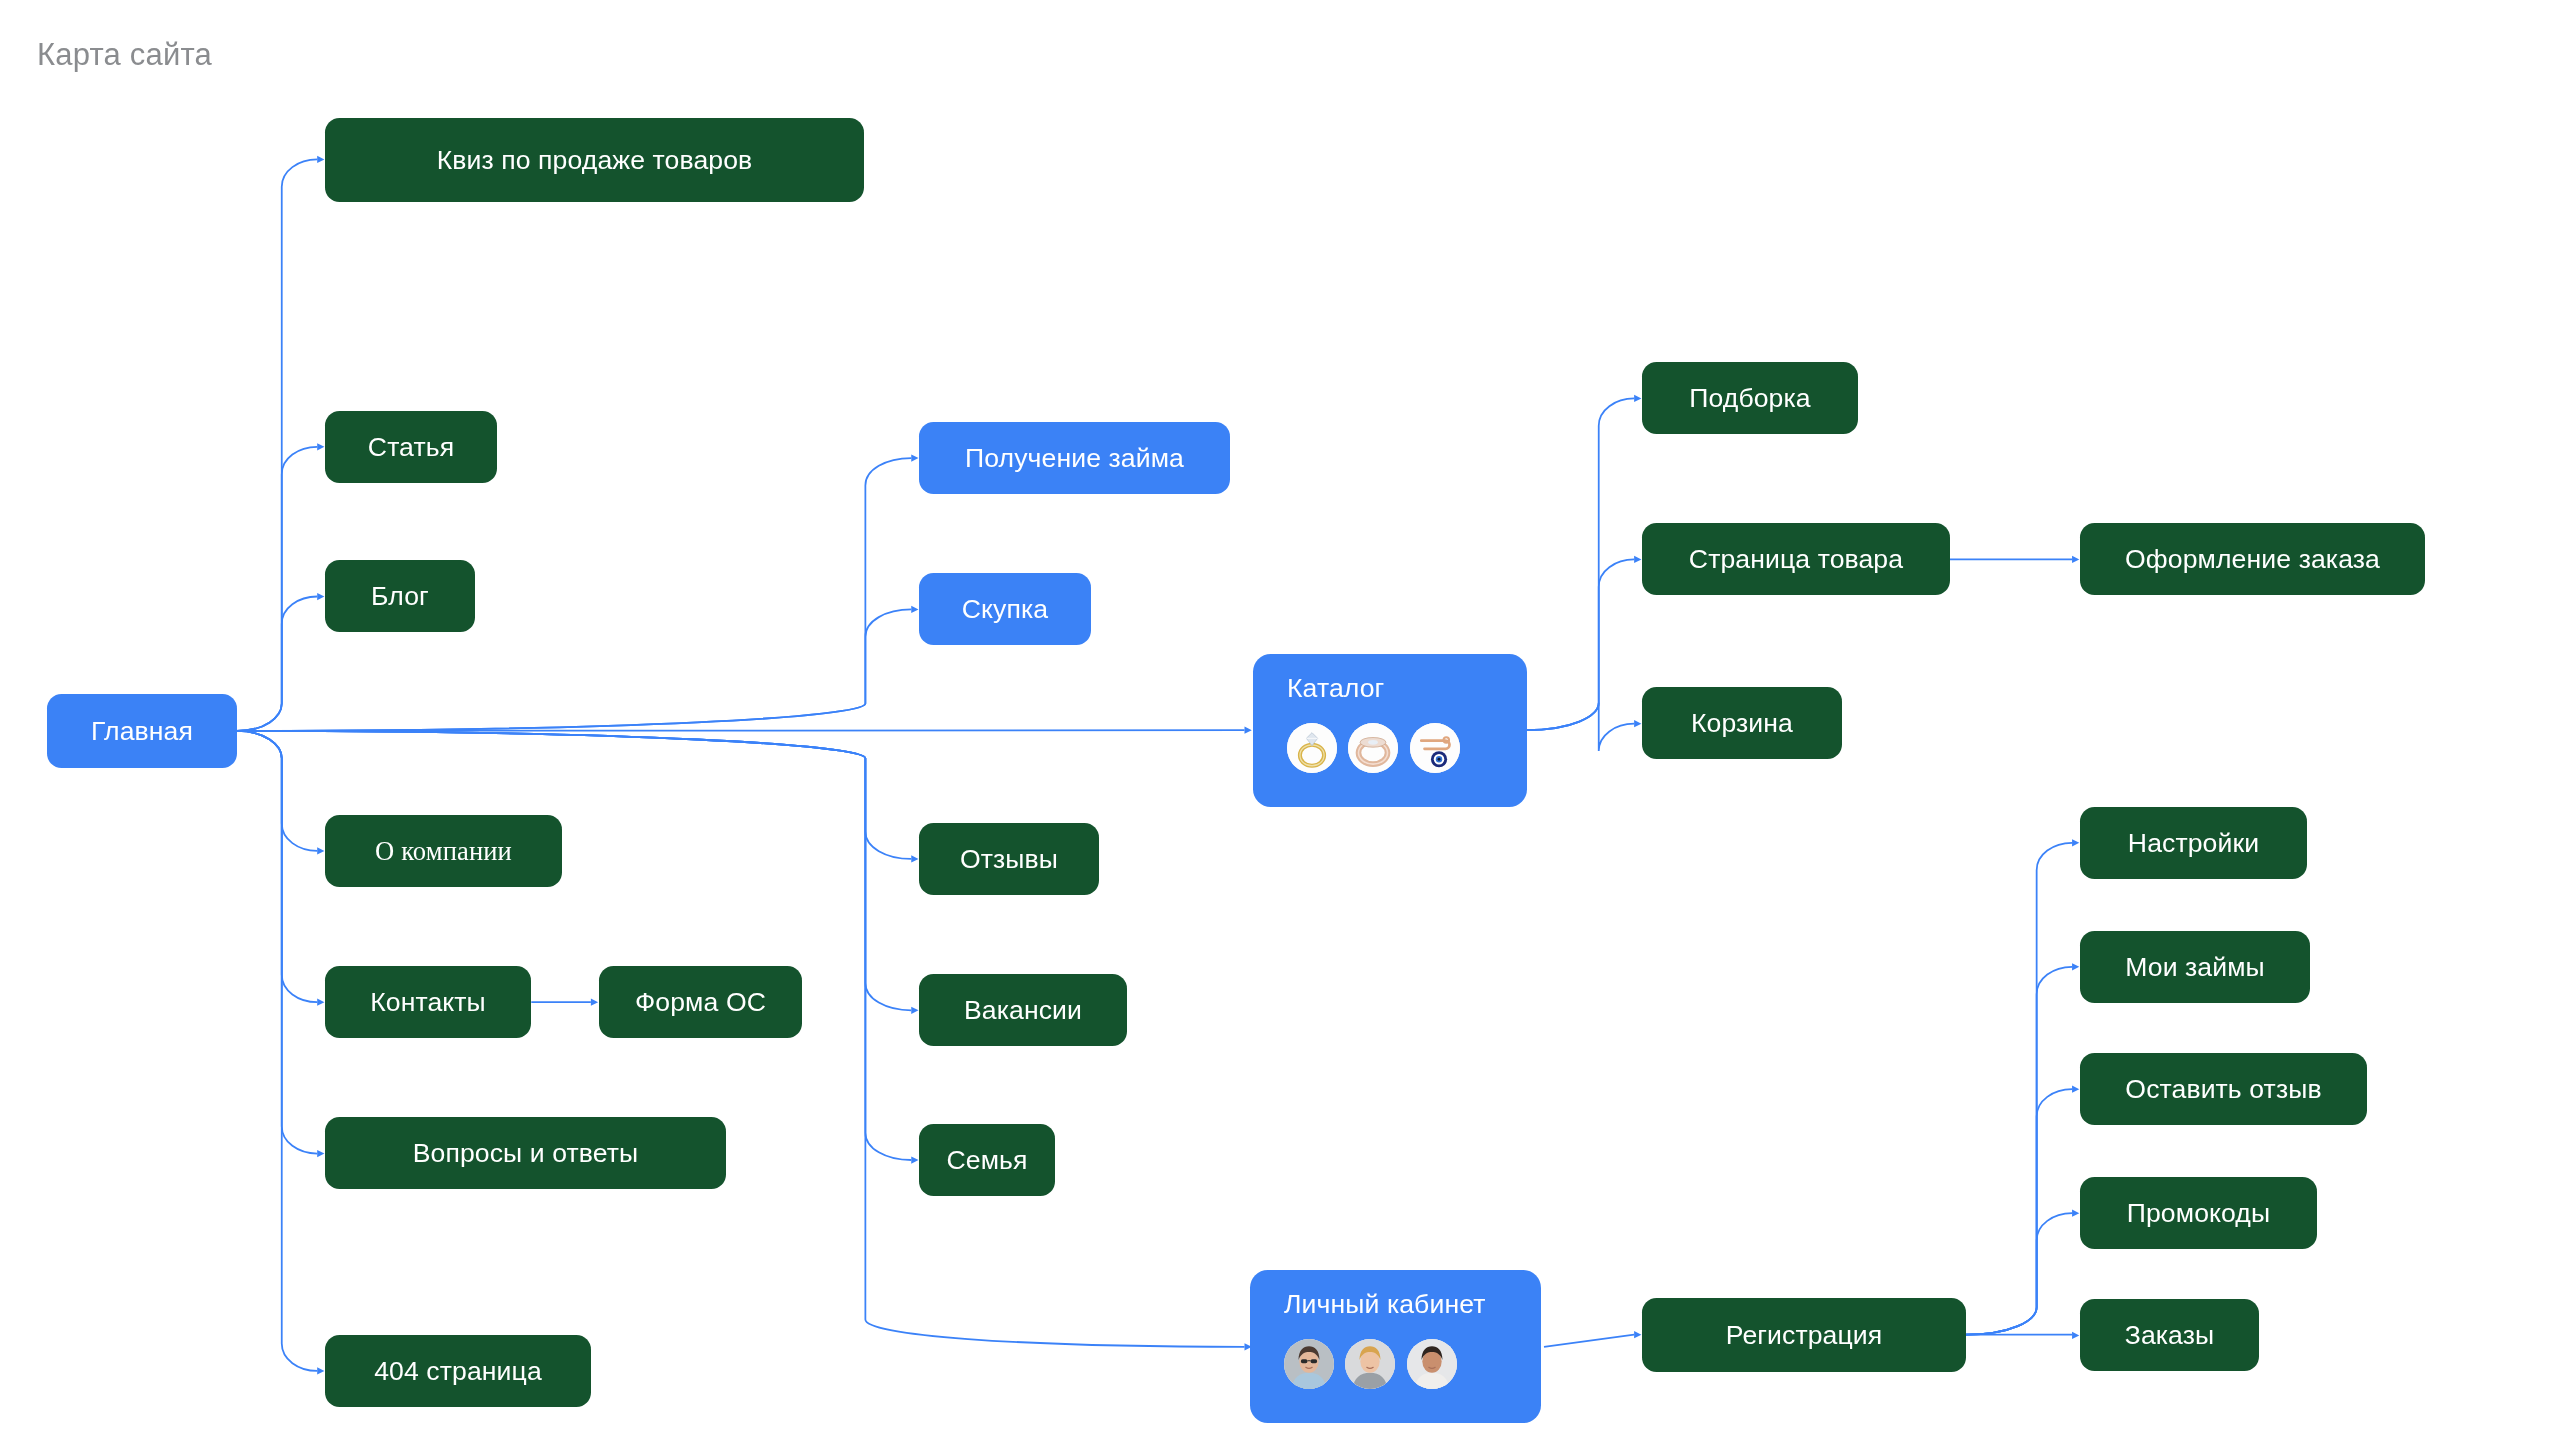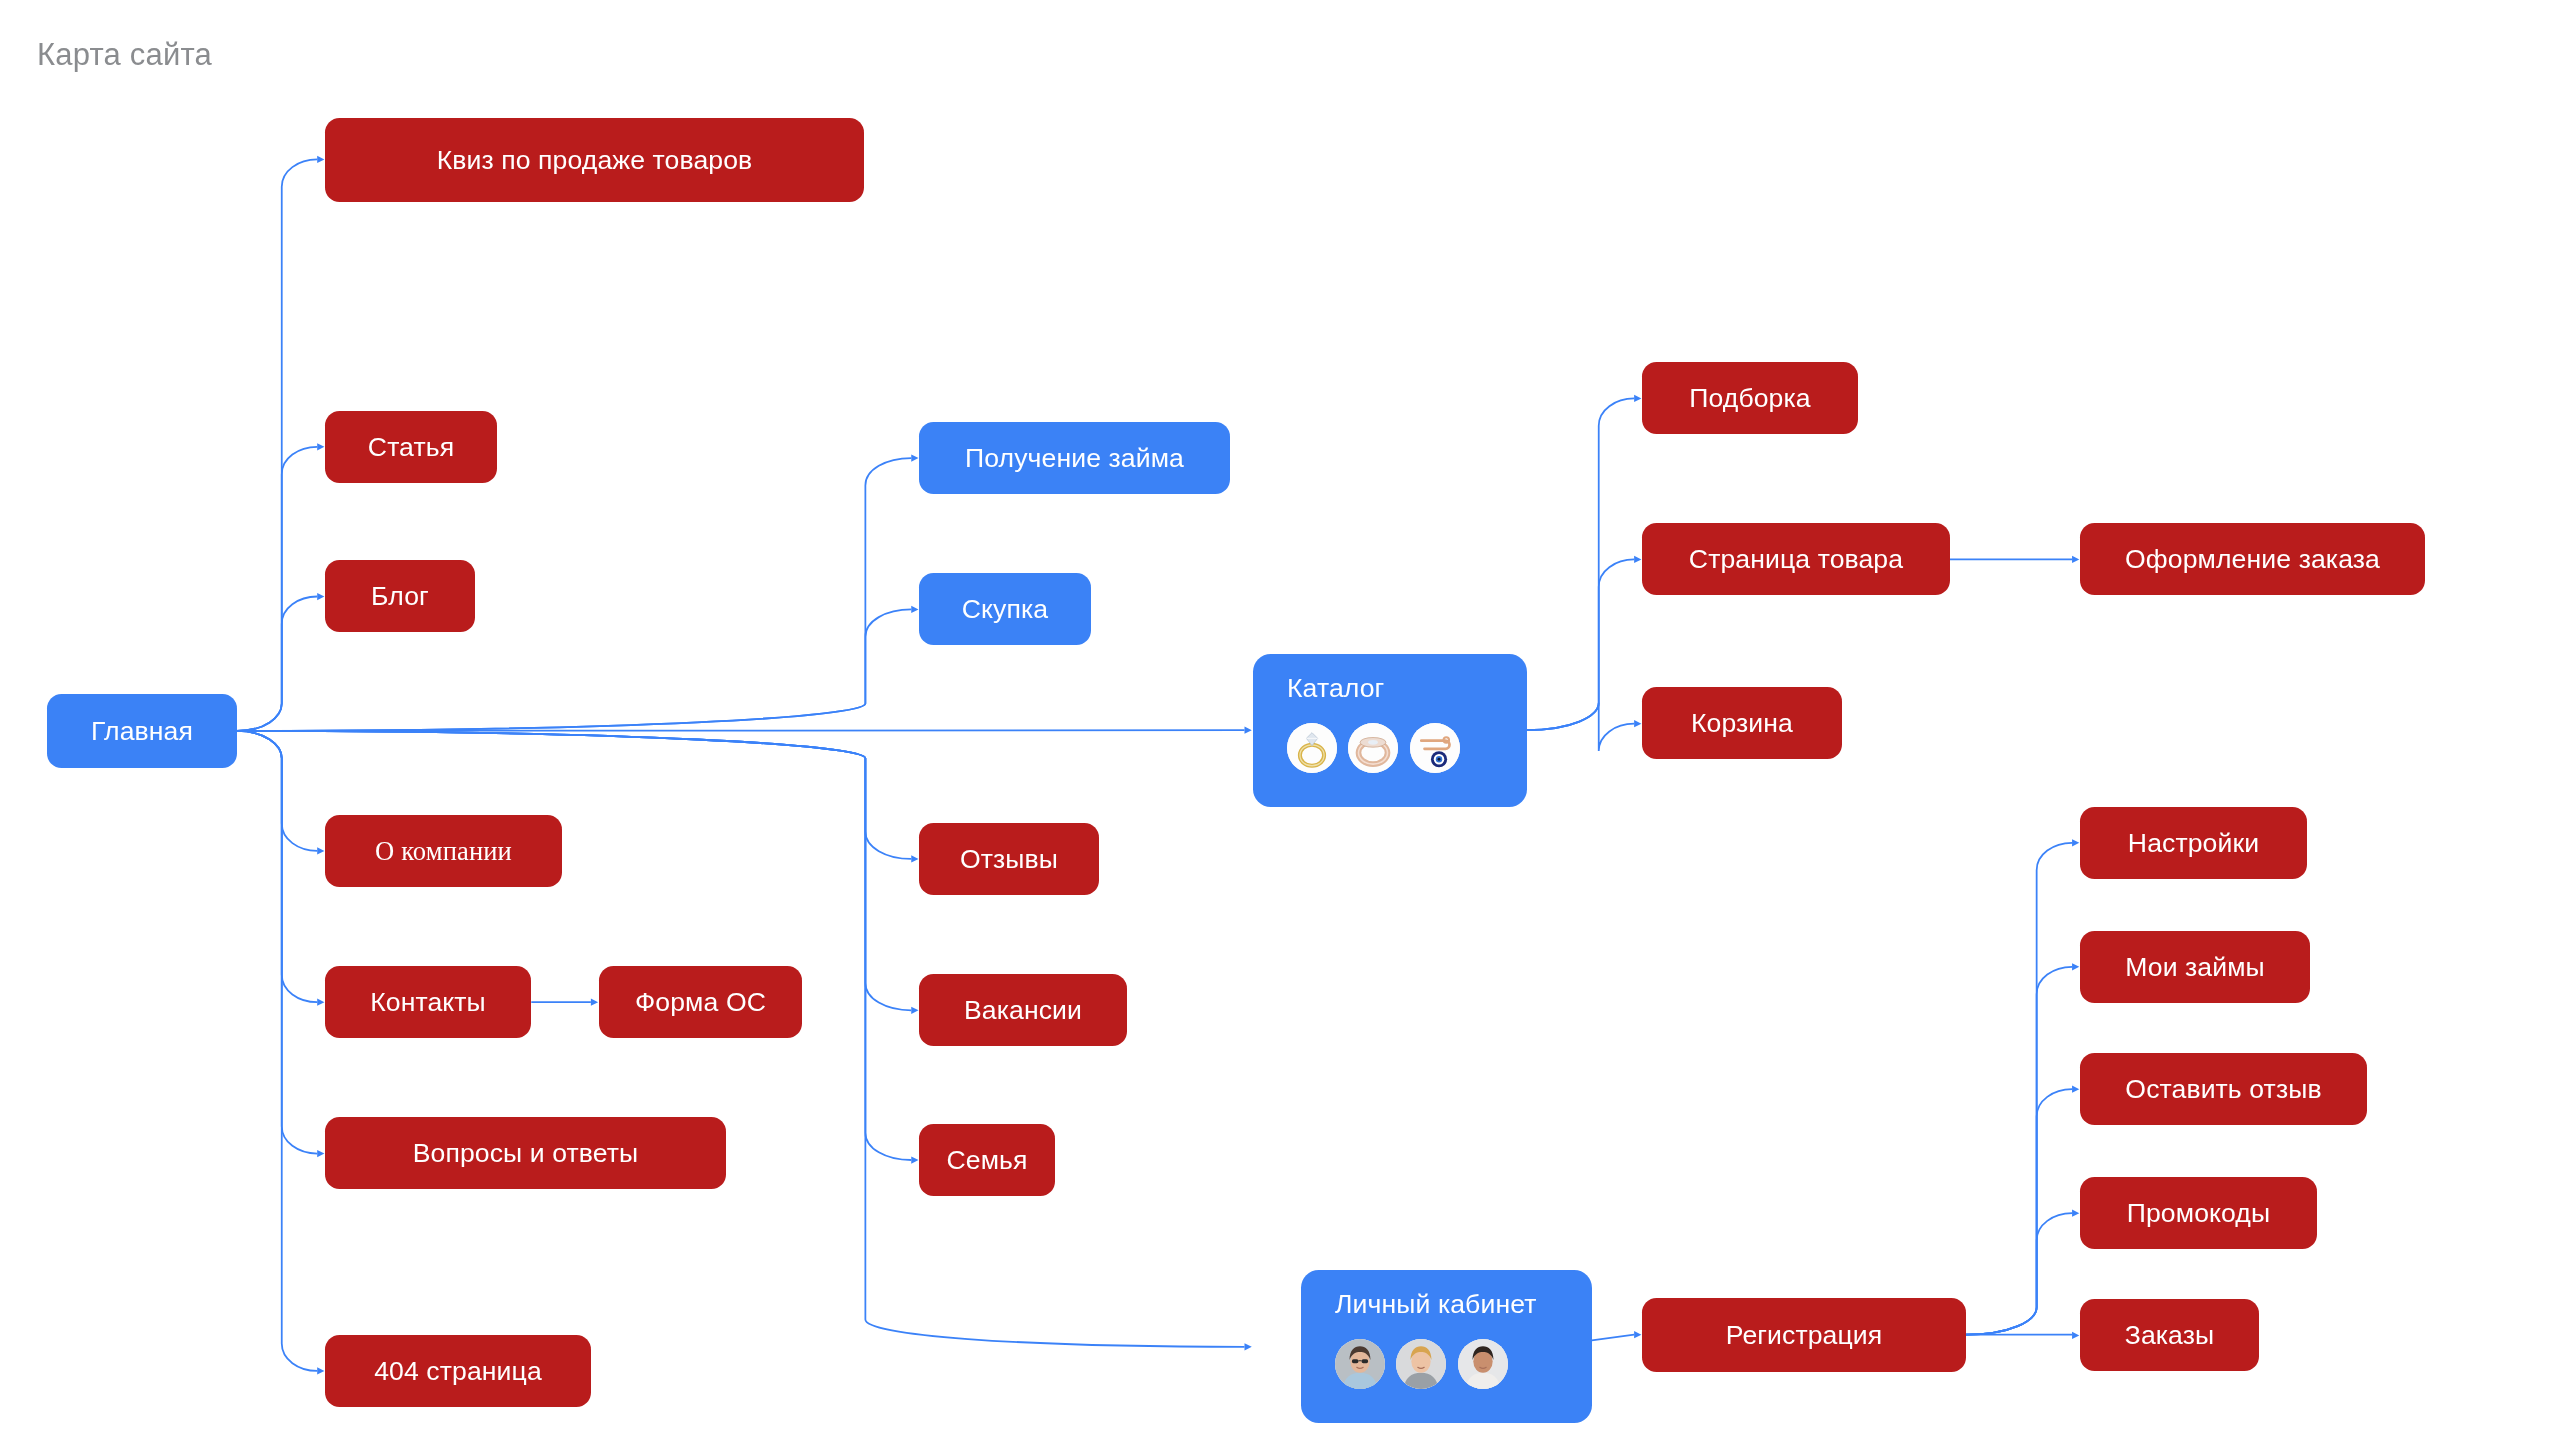--- a/index.html
+++ b/index.html
@@ -20,21 +20,21 @@
     font-weight:400;
     color:#8a8c8f;
     letter-spacing:0.2px;
     white-space:nowrap;
   }
 
   .node{
     position:absolute;
     box-sizing:border-box;
     border-radius:14.5px;
-    background:#b91c1c;
+    background:#14532d;
     color:#ffffff;
     display:flex;
     align-items:center;
     justify-content:center;
     font-size:26.6px;
     font-weight:400;
     letter-spacing:0.1px;
     white-space:nowrap;
     cursor:pointer;
     user-select:none;
@@ -202,21 +202,21 @@
       </div>
       <div class="node" style="left: 1642px; top: 523px; width: 308px; height: 72px;">
         <span class="node-label">Страница товара</span>
       </div>
       <div class="node" style="left: 1642px; top: 687px; width: 200px; height: 72px;">
         <span class="node-label">Корзина</span>
       </div>
       <div class="node" style="left: 2080px; top: 523px; width: 345px; height: 72px;">
         <span class="node-label">Оформление заказа</span>
       </div>
-      <div class="node dark media" style="left: 1301px; top: 1270px; width: 291px; height: 153px;">
+      <div class="node dark media" style="left: 1250px; top: 1270px; width: 291px; height: 153px;">
         <span class="node-label">Личный кабинет</span>
         <div class="thumbs">
           <span class="thumb">
             <svg viewBox="0 0 62 62">
               <rect width="62" height="62" fill="#b9bfc4"></rect>
               <path d="M10 62 c0-13 9-20 21-20 s21 7 21 20 Z" fill="#a9c7dd"></path>
               <ellipse cx="31" cy="28" rx="12" ry="14" fill="#e3b79a"></ellipse>
               <path d="M18 26 c0-12 6-17 13-17 s13 5 13 17 c-3-8-8-10-13-10 s-10 2-13 10 Z" fill="#4b3a31"></path>
               <rect x="21" y="25" width="8" height="5" rx="2" fill="#2a2a2a"></rect>
               <rect x="33" y="25" width="8" height="5" rx="2" fill="#2a2a2a"></rect>

